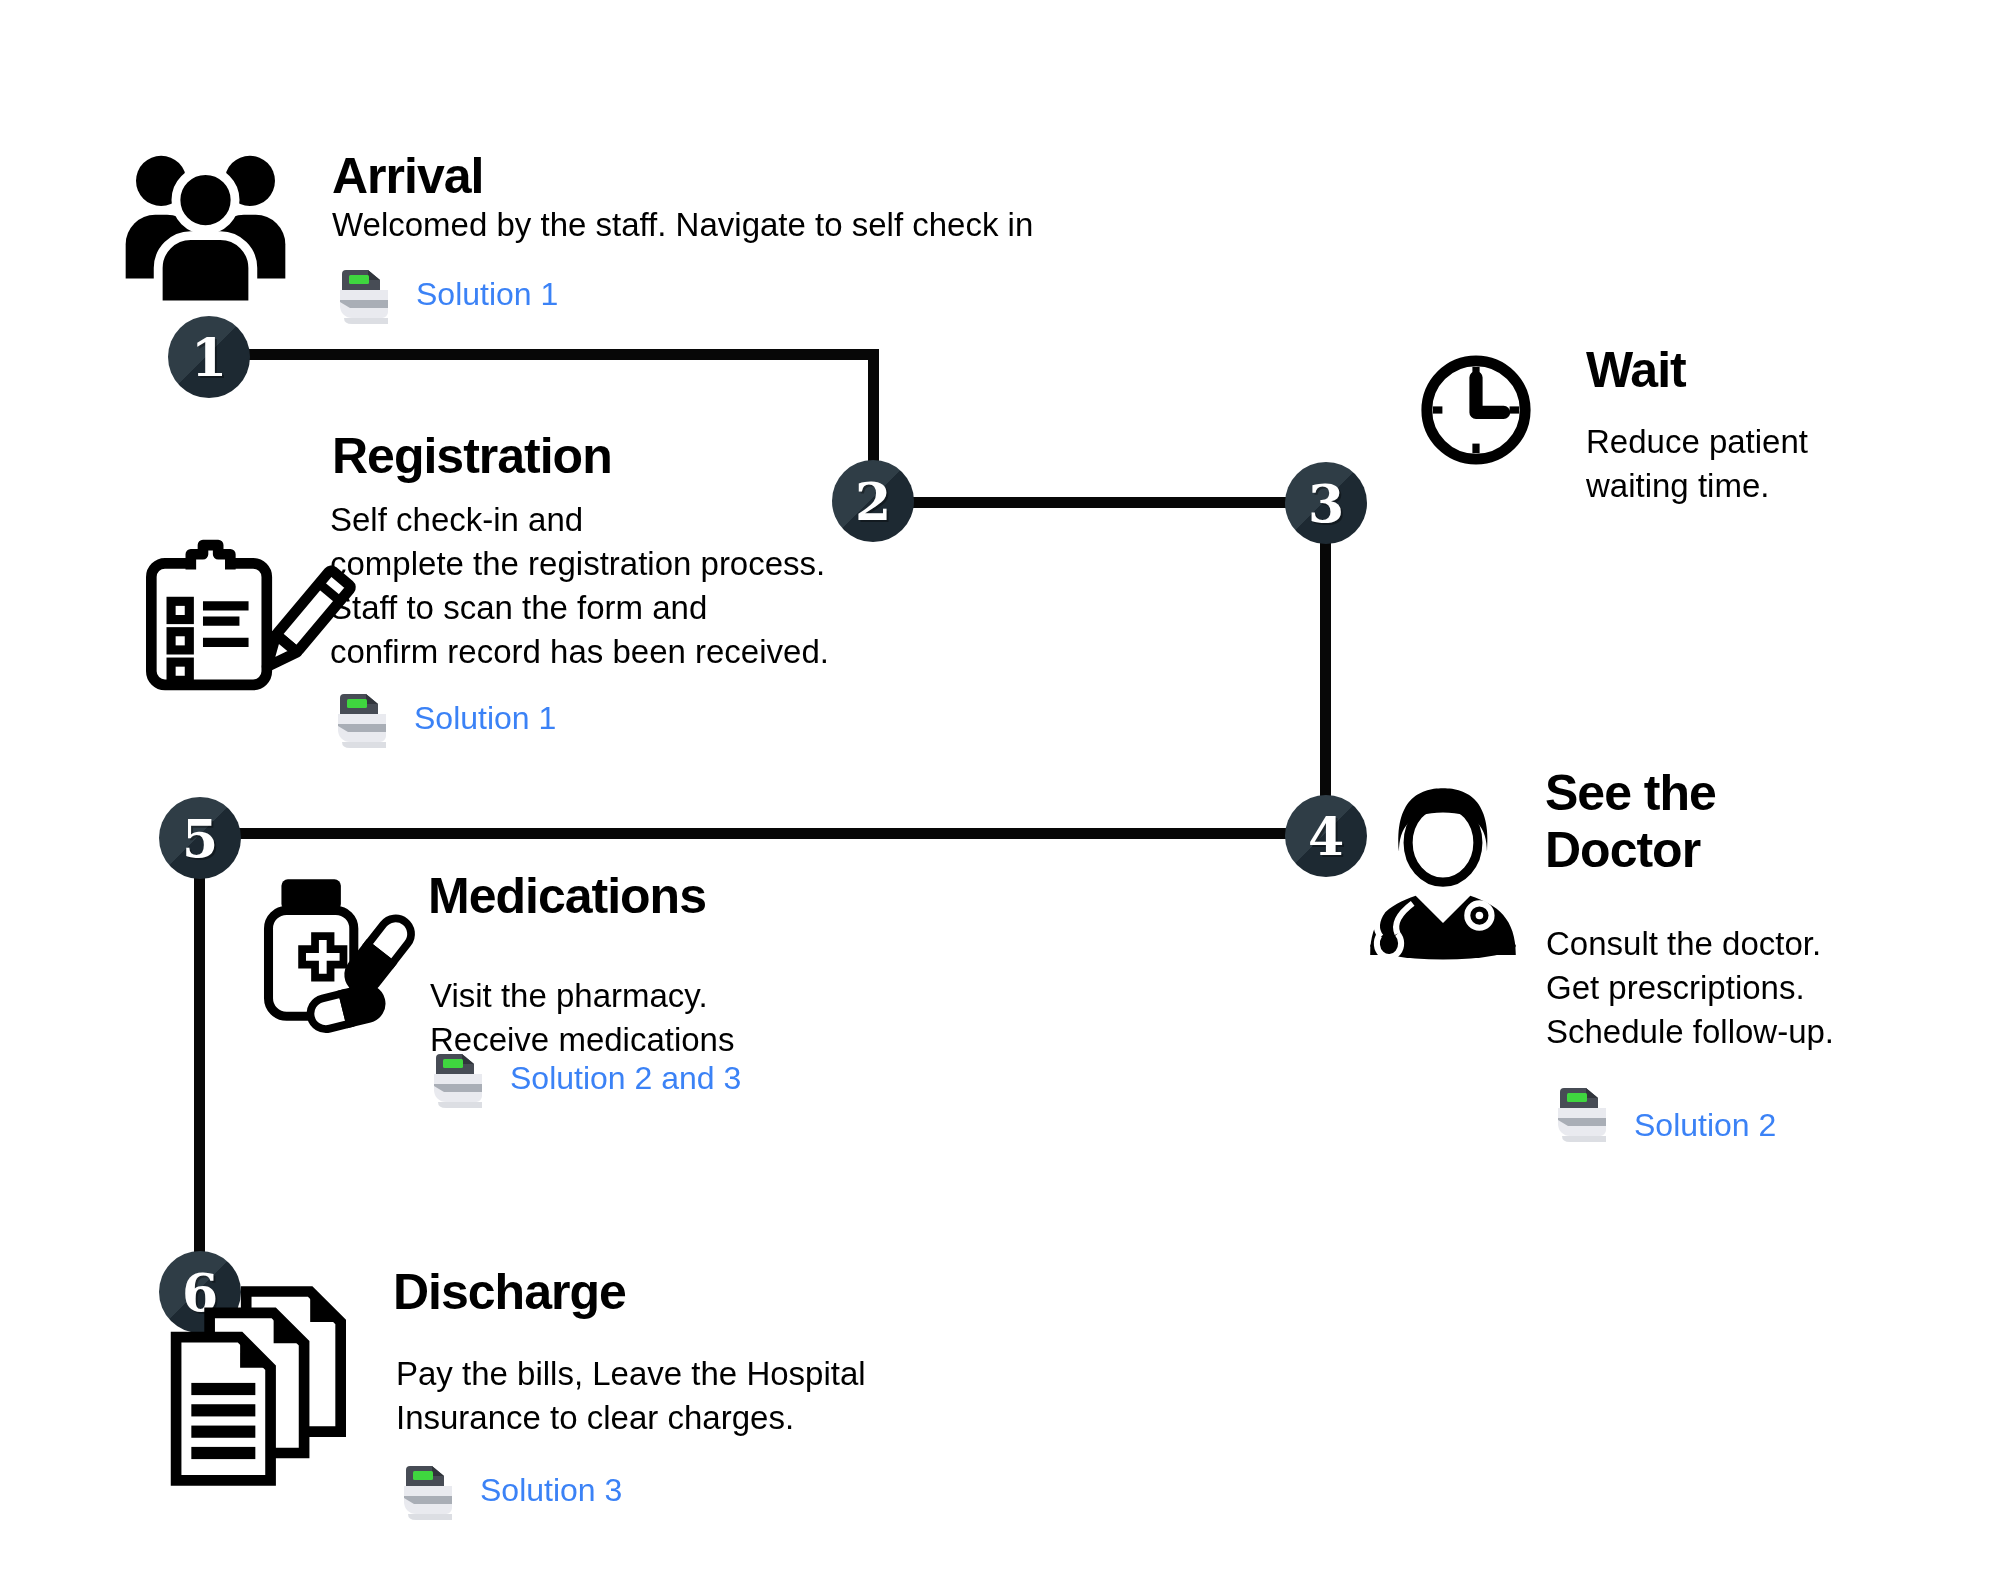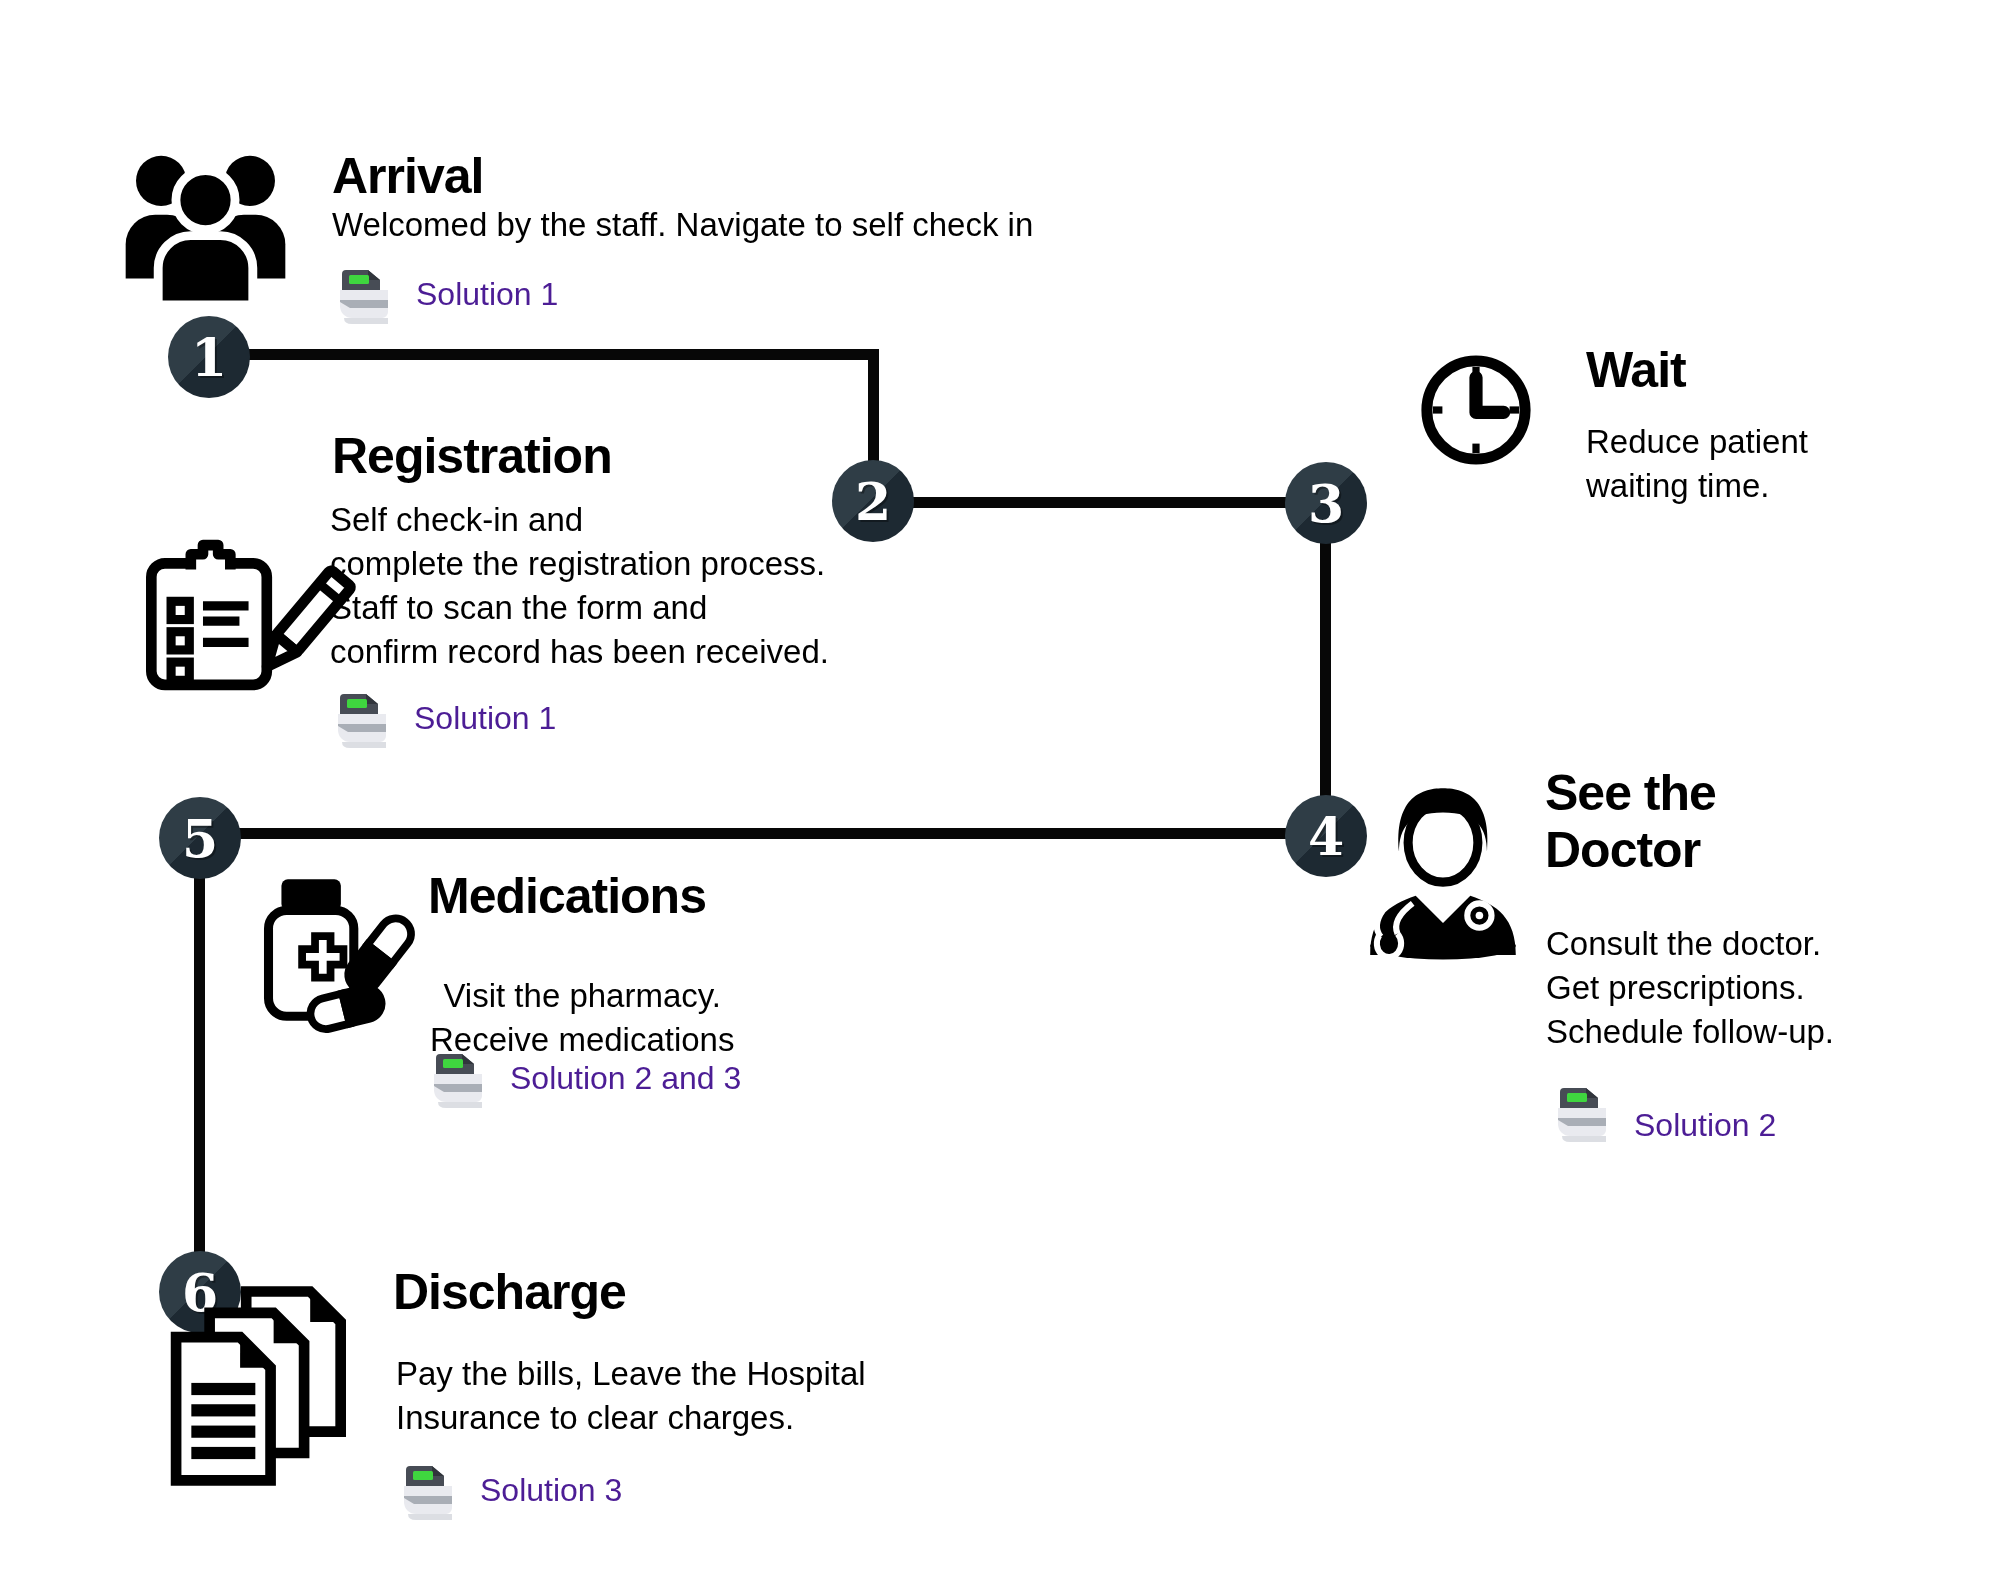--- a/index.html
+++ b/index.html
@@ -8,21 +8,21 @@
   .line{position:absolute;background:#070707;}
   .marker{position:absolute;width:82px;height:82px;border-radius:50%;
           display:flex;align-items:center;justify-content:center;
           background:linear-gradient(135deg,#2f3d46 48%,#1d2932 48%);
           color:#fff;font-family:"DejaVu Serif",serif;font-weight:700;font-size:52px;
           text-shadow:2px 2px 0 rgba(0,0,0,.35);}
   .title{position:absolute;font-weight:700;font-size:50px;line-height:1.13;letter-spacing:-1px;}
   .desc{position:absolute;font-size:33px;line-height:44px;}
   .desc span{display:block;}
   .sol{position:absolute;display:flex;align-items:center;gap:20px;}
-  .sol-text{font-size:32px;color:#4c1d95;}
+  .sol-text{font-size:32px;color:#3b82f6;}
   .icon{position:absolute;}
   svg{display:block;}
 </style>
 </head>
 <body>
 
 <div class="canvas">
 
   <div class="line" style="left:238px;top:349px;width:641px;height:11px;"></div>
   <div class="line" style="left:868px;top:349px;width:11px;height:122px;"></div>
@@ -168,21 +168,21 @@
         <path d="M86 66 v-20 a12 12 0 0 1 24 0 v20 z" fill="#fff" stroke="#000" stroke-width="6"></path>
         <path d="M86 66 v20 a12 12 0 0 0 24 0 v-20 z" fill="#000" stroke="#000" stroke-width="6"></path>
       </g>
       <g transform="rotate(-14 72 108)">
         <path d="M72 96 h-16 a12 12 0 0 0 0 24 h16 z" fill="#fff" stroke="#000" stroke-width="6"></path>
         <path d="M72 96 h16 a12 12 0 0 1 0 24 h-16 z" fill="#000" stroke="#000" stroke-width="6"></path>
       </g>
     </svg>
   </div>
   <div class="title" style="left:428px;top:868px;">Medications</div>
-  <div class="desc" style="left:430px;top:974px;text-align:center;">
+  <div class="desc" style="left:430px;top:974px;">
     <span>Visit the pharmacy.</span>
     <span>Receive medications</span>
   </div>
   <div class="sol" style="left:426px;top:1046px;">
     <svg viewBox="0 0 64 64" width="64" height="64">
       <path d="M10 28 V12 q0-4 4-4 h22 l12 10 v10 z" fill="#474c55"></path>
       <path d="M36 8 l12 10 h-12 z" fill="#31353c"></path>
       <rect x="17" y="13" width="20" height="9" rx="1.5" fill="#3fd63f"></rect>
       <path d="M8 28 H56 V50 a6 6 0 0 1 -6 6 H20 A12 12 0 0 1 8 44 Z" fill="#e9eaef"></path>
       <path d="M8 38 h48 v8 h-38 l-10 -6 z" fill="#a9aeb6"></path>

